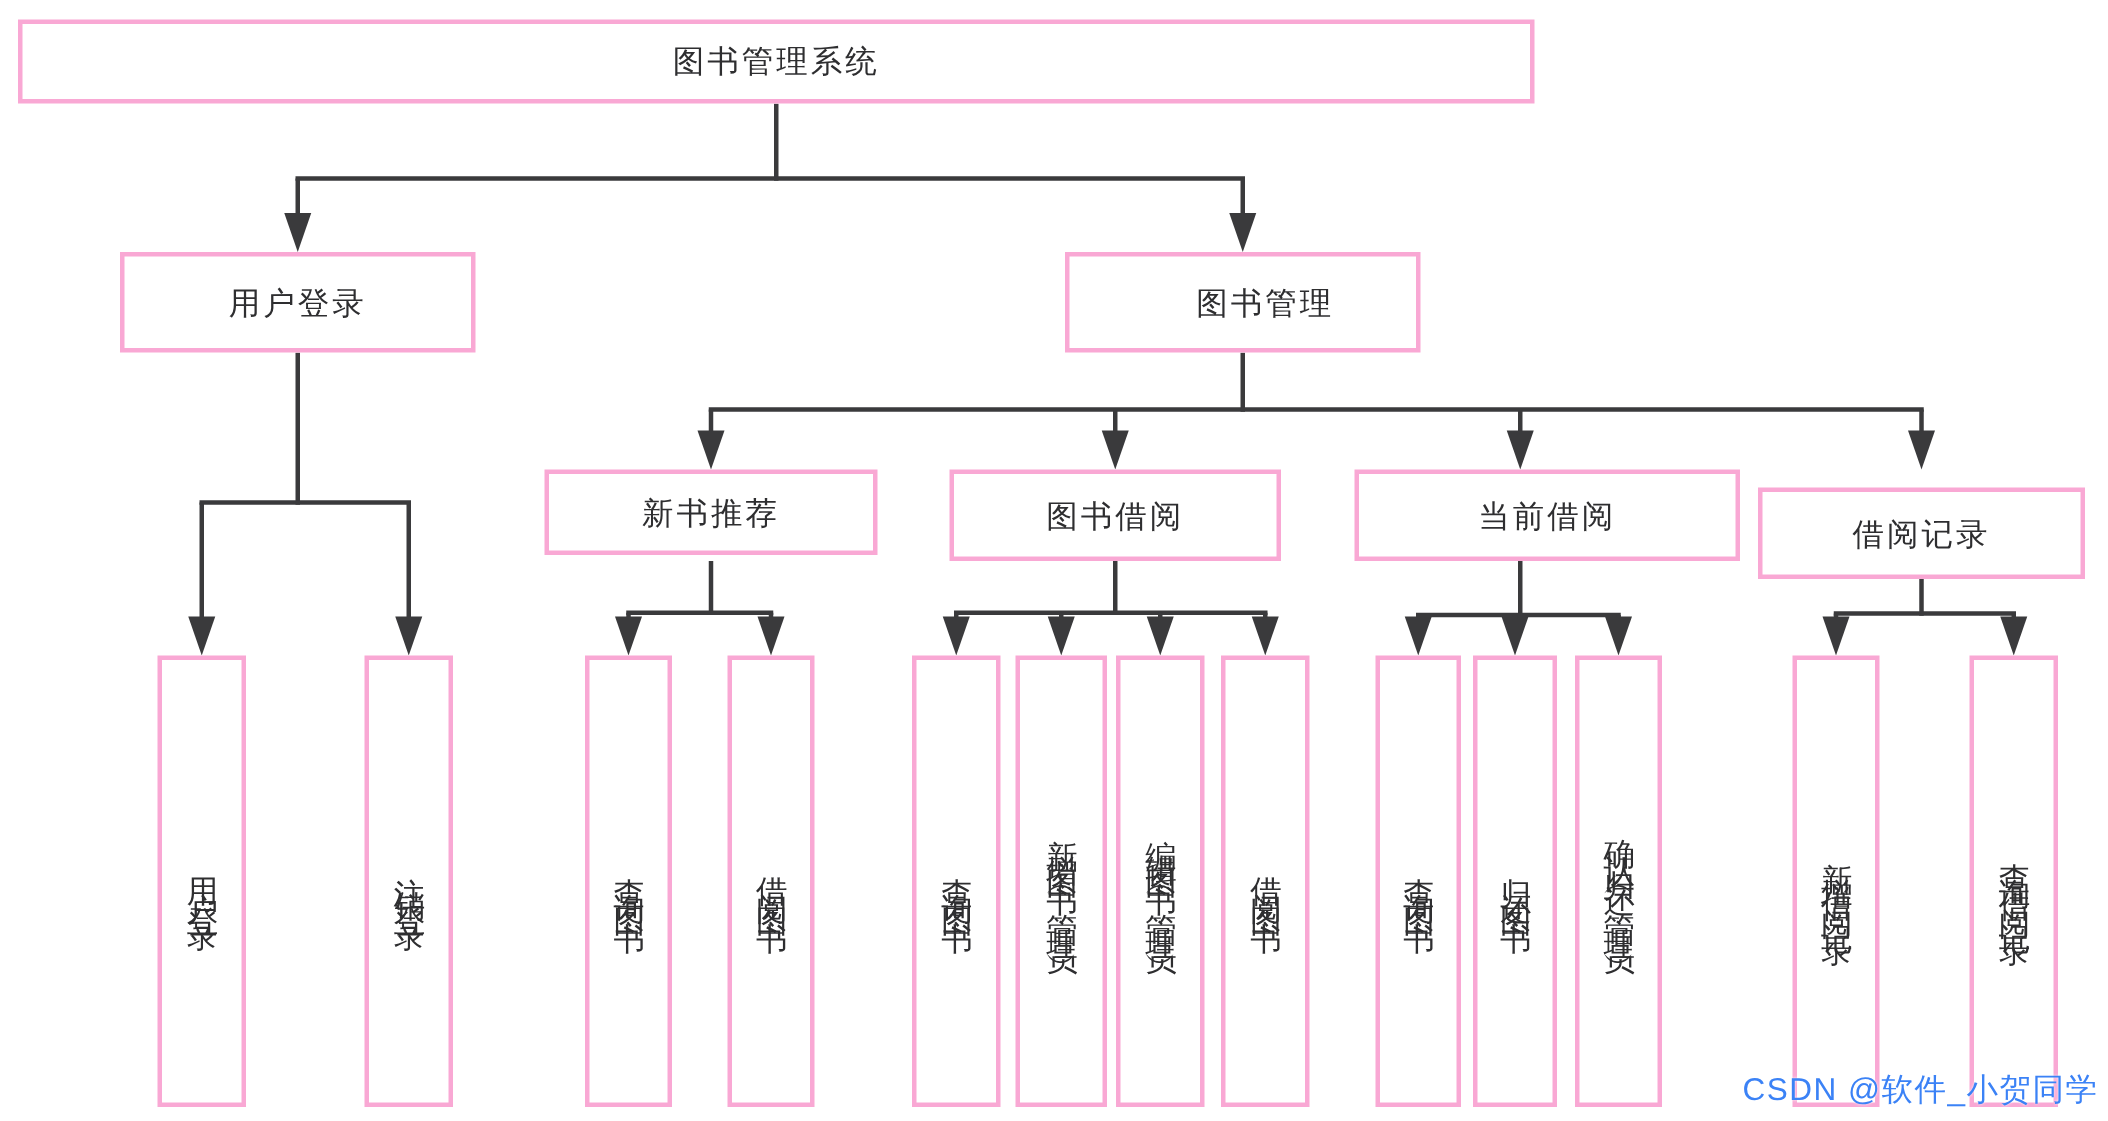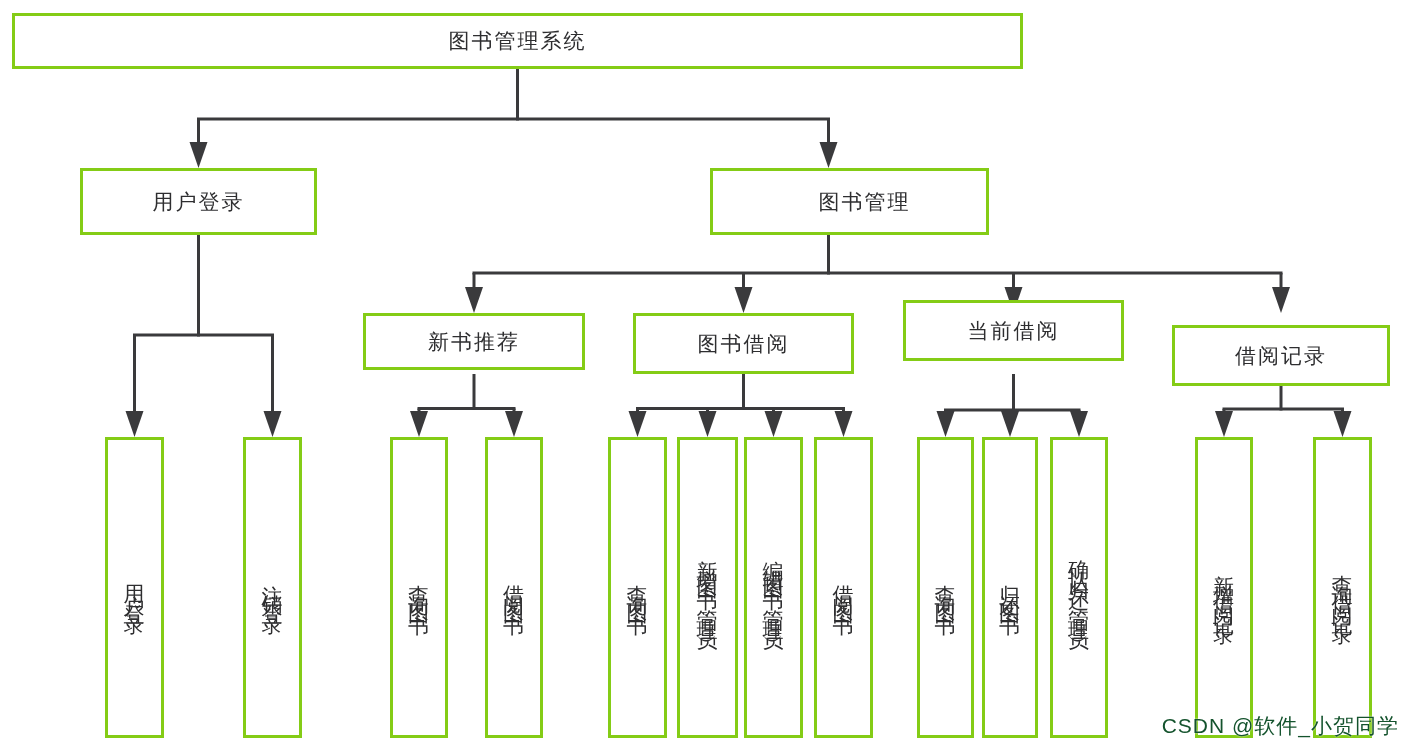--- a/index.html
+++ b/index.html
@@ -23,21 +23,21 @@
   svg.wires line {
     stroke: #3a3a3c;
     stroke-width: 3;
   }
   svg.wires polygon {
     fill: #3a3a3c;
   }
   .box {
     position: absolute;
     box-sizing: border-box;
-    border: 3px solid #84cc16;
+    border: 3px solid #f9a8d4;
     background: #ffffff;
     display: flex;
     align-items: center;
     justify-content: center;
     color: #2e2e30;
     text-align: center;
   }
   .box.h {
     font-size: 21px;
     letter-spacing: 2px;
@@ -47,21 +47,21 @@
     text-orientation: mixed;
     font-size: 21px;
     letter-spacing: 10px;
     line-height: 1;
   }
   .watermark {
     position: absolute;
     right: 6px;
     top: 712px;
     font-size: 21px;
-    color: #14532d;
+    color: #3b82f6;
     letter-spacing: 1px;
     z-index: 10;
     text-shadow: 0 0 2px #ffffff;
   }
 </style>
 </head>
 <body>
 
 <div class="canvas">
 
@@ -123,25 +123,25 @@
     <line x1="1222.5" y1="409" x2="1344" y2="409"></line>
     <line x1="1224" y1="409" x2="1224" y2="414"></line>
     <polygon points="1215,411 1233,411 1224,437"></polygon>
     <line x1="1342.5" y1="409" x2="1342.5" y2="414"></line>
     <polygon points="1333.5,411 1351.5,411 1342.5,437"></polygon>
   </svg>
 
   <div class="box h" style="left:12px; top:13px; width:1011px; height:56px;">图书管理系统</div>
 
   <div class="box h" style="left:80px; top:168px; width:237px; height:67px;">用户登录</div>
-  <div class="box h" style="left:710px; top:168px; width:279px; height:67px;padding-left:30px;">图书管理</div>
+  <div class="box h" style="left:710px; top:168px; width:237px; height:67px;padding-left:30px;">图书管理</div>
 
   <div class="box h" style="left:363px; top:313px; width:222px; height:57px;">新书推荐</div>
   <div class="box h" style="left:633px; top:313px; width:221px; height:61px;">图书借阅</div>
-  <div class="box h" style="left:903px; top:300px; width:221px; height:61px;">当前借阅</div>
+  <div class="box h" style="left:903px; top:313px; width:257px; height:61px;">当前借阅</div>
   <div class="box h" style="left:1172px; top:313px; width:218px; height:61px;margin-top:12px;">借阅记录</div>
 
   <div class="box v" style="left:105px; top:437px; width:59px; height:301px;">用户登录</div>
   <div class="box v" style="left:243px; top:437px; width:59px; height:301px;">注销登录</div>
 
   <div class="box v" style="left:390px; top:437px; width:58px; height:301px;">查询图书</div>
   <div class="box v" style="left:485px; top:437px; width:58px; height:301px;">借阅图书</div>
 
   <div class="box v" style="left:608px; top:437px; width:59px; height:301px;">查询图书</div>
   <div class="box v" style="left:677px; top:437px; width:61px; height:301px;">新增图书（管理员）</div>

